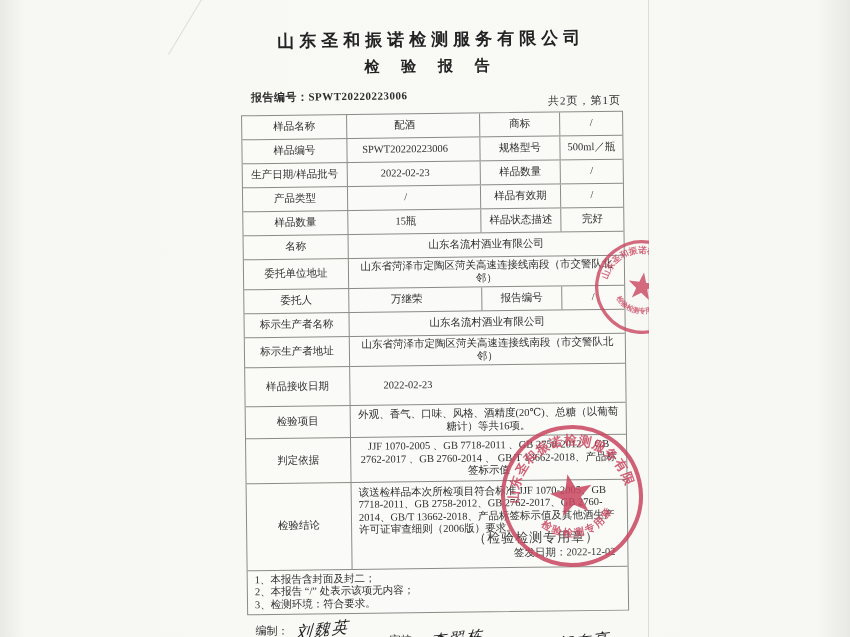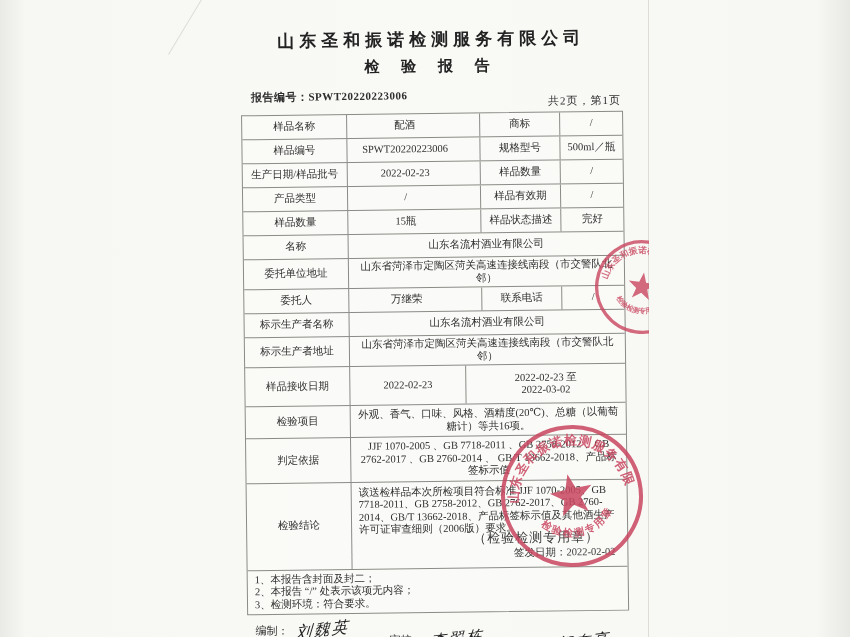--- a/index.html
+++ b/index.html
@@ -114,59 +114,55 @@
     </div>
 
     <div class="row r-reg">
       <div class="c l1">委托单位地址</div>
       <div class="c vspan">山东省菏泽市定陶区菏关高速连接线南段（市交警队北邻）</div>
     </div>
 
     <div class="row r-reg">
       <div class="c l1">委托人</div>
       <div class="c v1">万继荣</div>
-      <div class="c l2">联系电话</div>
+      <div class="c l2">报告编号</div>
       <div class="c v2">/</div>
     </div>
 
     <div class="row r-reg">
       <div class="c l1">标示生产者名称</div>
       <div class="c vspan">山东名流村酒业有限公司</div>
     </div>
 
     <div class="row r-reg">
       <div class="c l1">标示生产者地址</div>
       <div class="c vspan">山东省菏泽市定陶区菏关高速连接线南段（市交警队北邻）</div>
     </div>
 
     <div class="row r-date">
       <div class="c l1">样品接收日期</div>
       <div class="c v1">2022-02-23</div>
-      <div class="c v2" style="flex-direction:column;">
-        <span>2022-02-23 至</span>
-        <span>2022-03-02</span>
-      </div>
     </div>
 
     <div class="row r-items">
       <div class="c l1">检验项目</div>
       <div class="c vspan multiline">外观、香气、口味、风格、酒精度(20℃)、总糖（以葡萄糖计）等共16项。</div>
     </div>
 
     <div class="row r-basis">
       <div class="c l1">判定依据</div>
       <div class="c vspan multiline">JJF 1070-2005 、GB 7718-2011 、GB 2758-2012 、GB 2762-2017 、GB 2760-2014 、 GB/T 13662-2018、产品标签标示值</div>
     </div>
 
     <div class="row r-concl">
       <div class="c l1">检验结论</div>
       <div class="c vspan concl-cell">
         <span>该送检样品本次所检项目符合标准 JJF 1070-2005、GB 7718-2011、GB 2758-2012、GB 2762-2017、GB 2760-2014、GB/T 13662-2018、产品标签标示值及其他酒生产许可证审查细则（2006版）要求。</span>
         <span class="seal-note">（检验检测专用章）</span>
-        <span class="issue-date">签发日期：2022-02-02</span>
+        <span class="issue-date">签发日期：2022-12-02</span>
       </div>
     </div>
 
     <div class="row r-remarks">
       <div class="c vspan multiline">
         <span class="remark-line">1、本报告含封面及封二；</span>
         <span class="remark-line">2、本报告 “/” 处表示该项无内容；</span>
         <span class="remark-line">3、检测环境：符合要求。</span>
       </div>
     </div>

